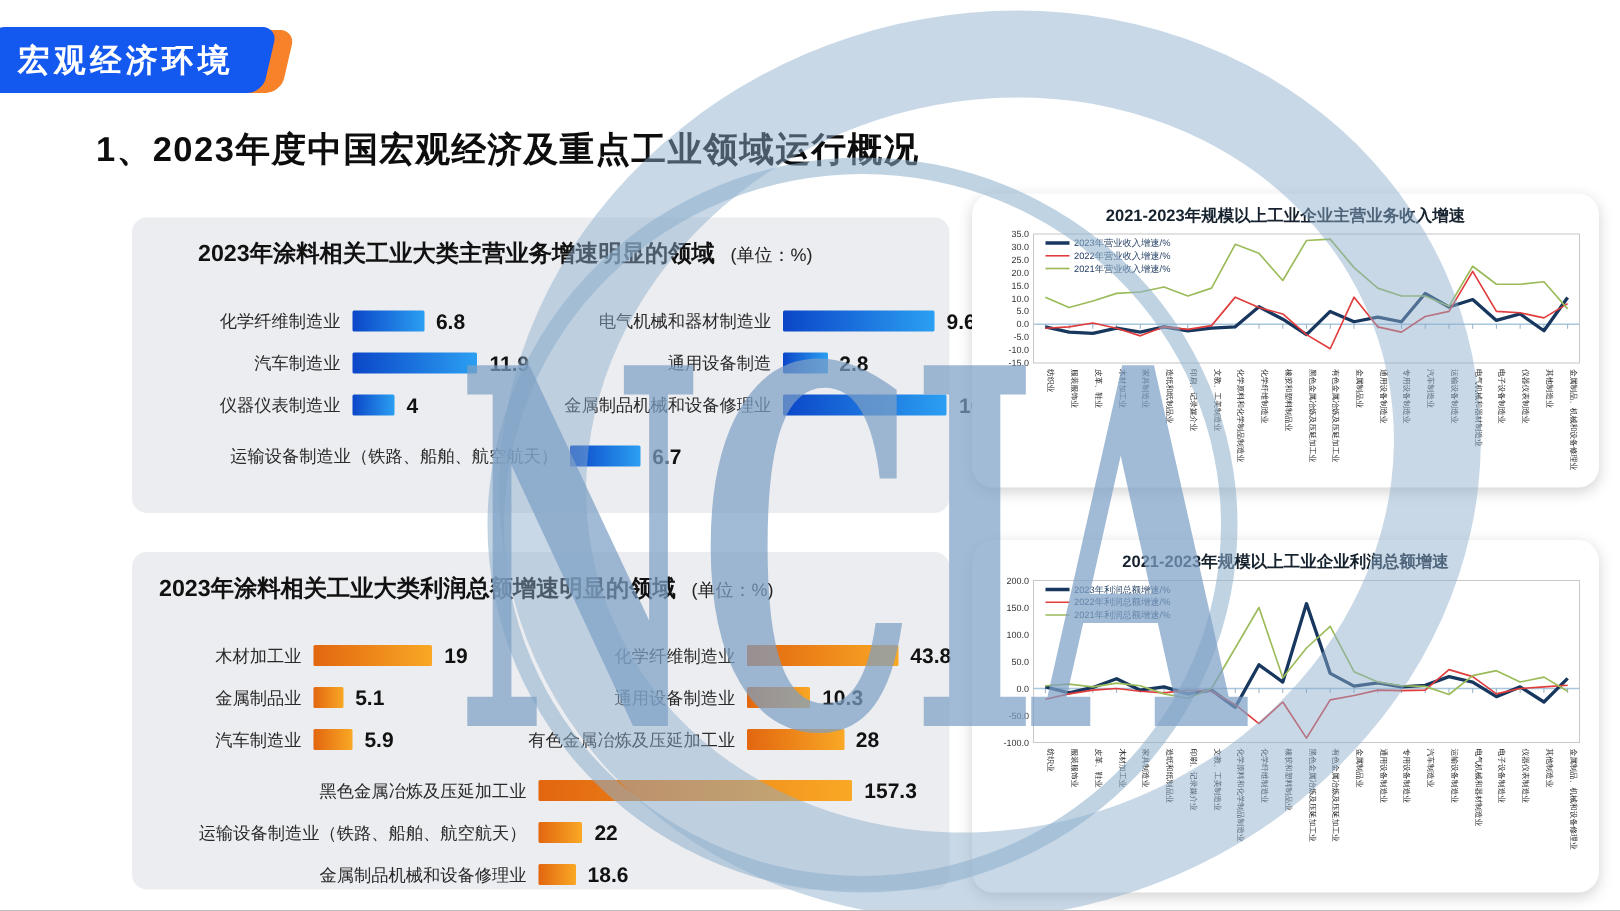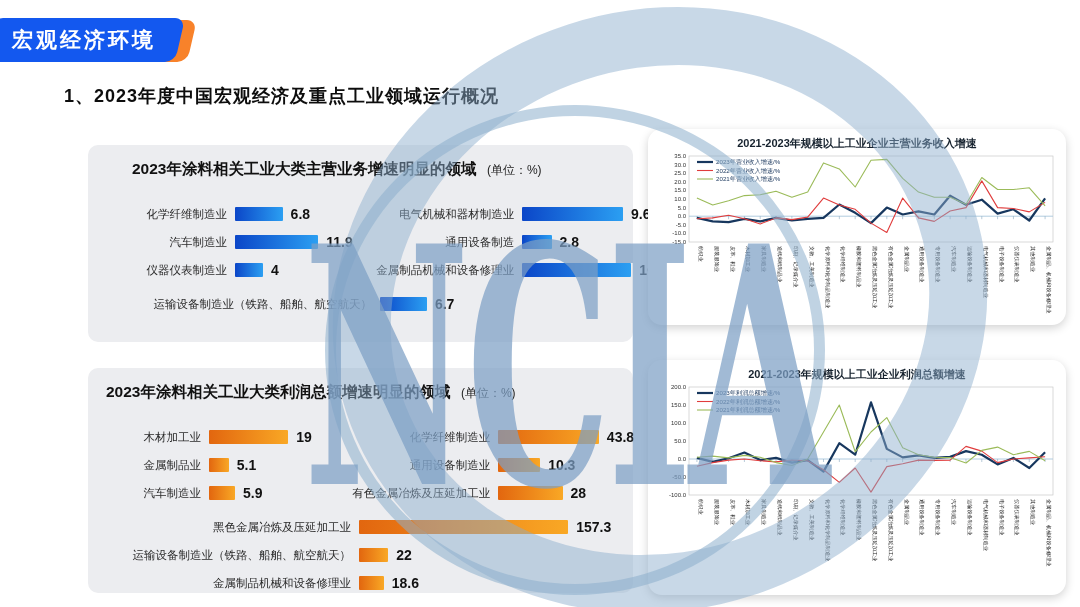--- a/index.html
+++ b/index.html
@@ -8,21 +8,21 @@
 
   
   .badge-wrap{position:absolute;left:-12px;top:18px;width:220px;height:44px;}
   .badge-orange{position:absolute;left:34px;top:2px;width:170px;height:42px;background:#f8822a;
                 border-radius:10px;transform:skewX(-13deg);}
   .badge-blue{position:absolute;left:0;top:0;width:192px;height:44px;background:#1358ef;
               border-radius:10px;transform:skewX(-13deg);display:flex;align-items:center;justify-content:center;}
   .badge-blue span{transform:skewX(13deg);color:#fff;font-weight:bold;font-size:21px;letter-spacing:3px;}
 
   
-  .page-title{position:absolute;left:64px;top:84px;font-size:18px;font-weight:bold;color:#0d0d0d;letter-spacing:1px;}
+  .page-title{position:absolute;left:64px;top:84px;font-size:23px;font-weight:bold;color:#0d0d0d;letter-spacing:1px;}
 
   
   .panel{position:absolute;left:88px;width:545px;background:#ecedf0;border-radius:10px;
          padding:14px 18px;box-sizing:border-box;}
   .panel1{top:145px;height:197px;padding-left:44px;}
   .panel2{top:368px;height:225px;}
   .panel-title{white-space:nowrap;margin-bottom:20px;}
   .panel-title .pt{font-size:15.5px;font-weight:bold;color:#111;}
   .panel-title .unit{font-size:12px;color:#222;margin-left:6px;}
   .cols{display:flex;}

